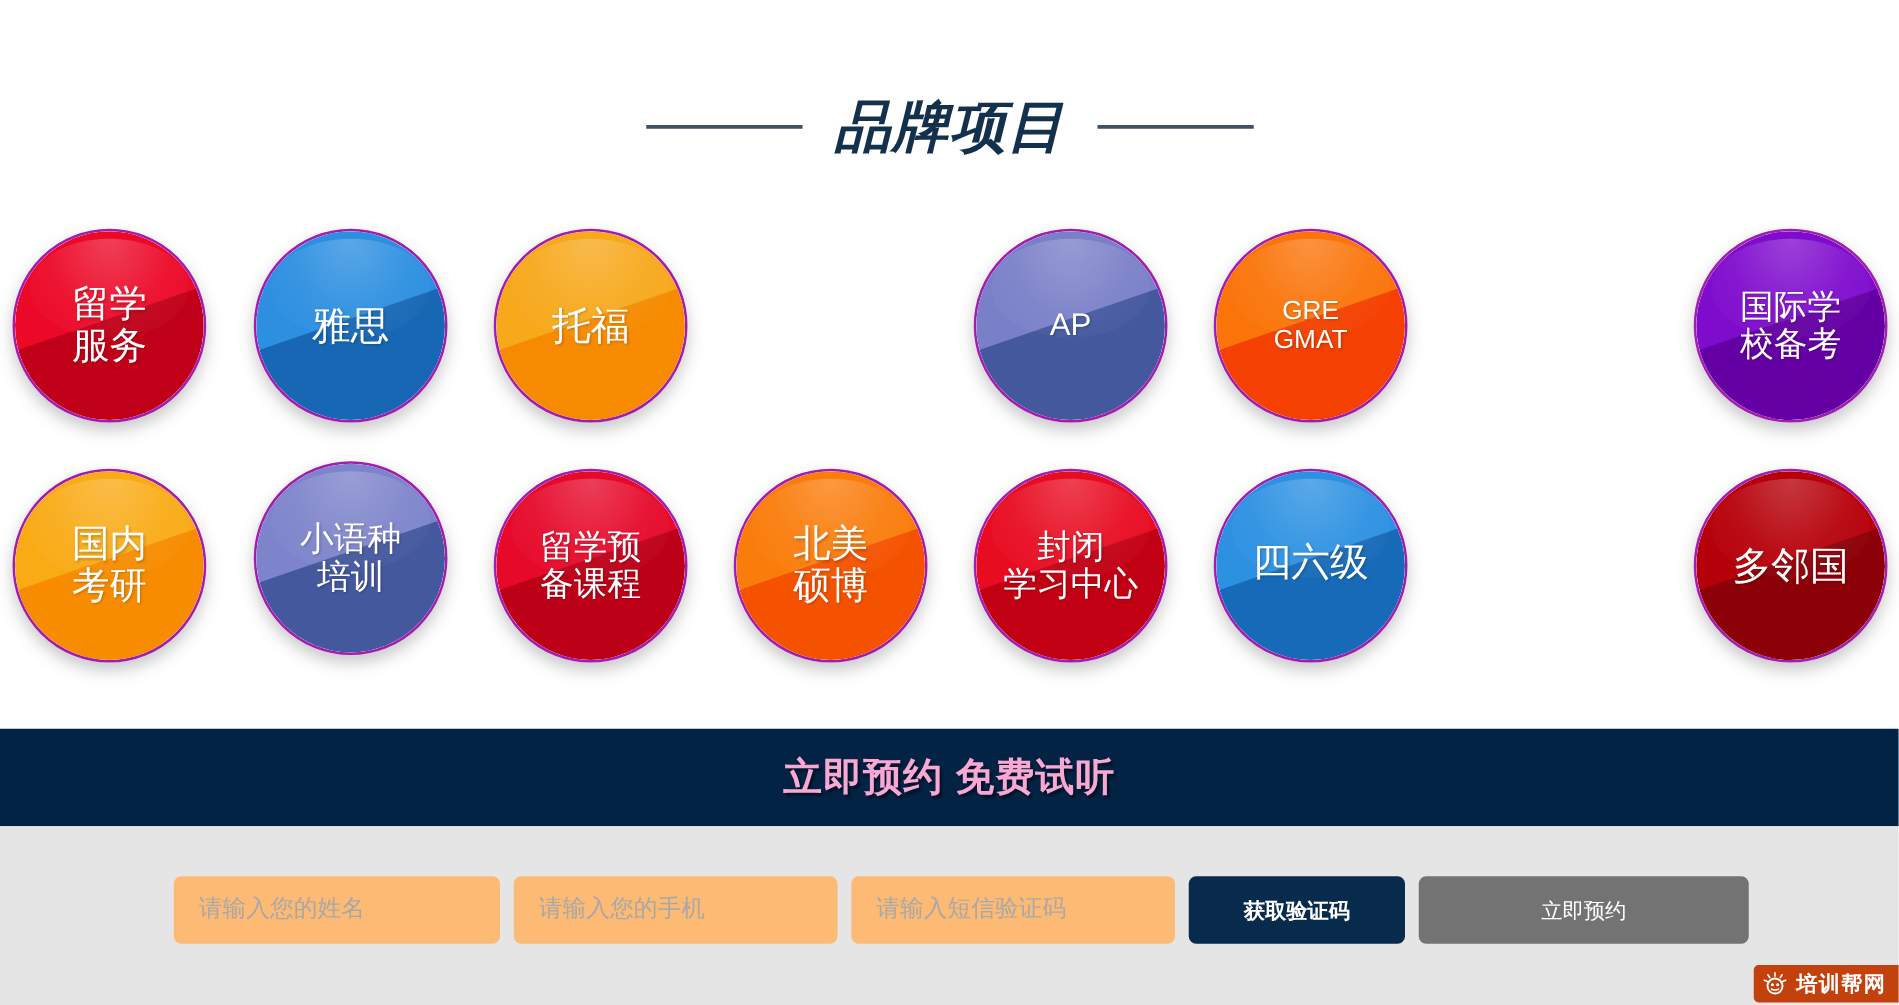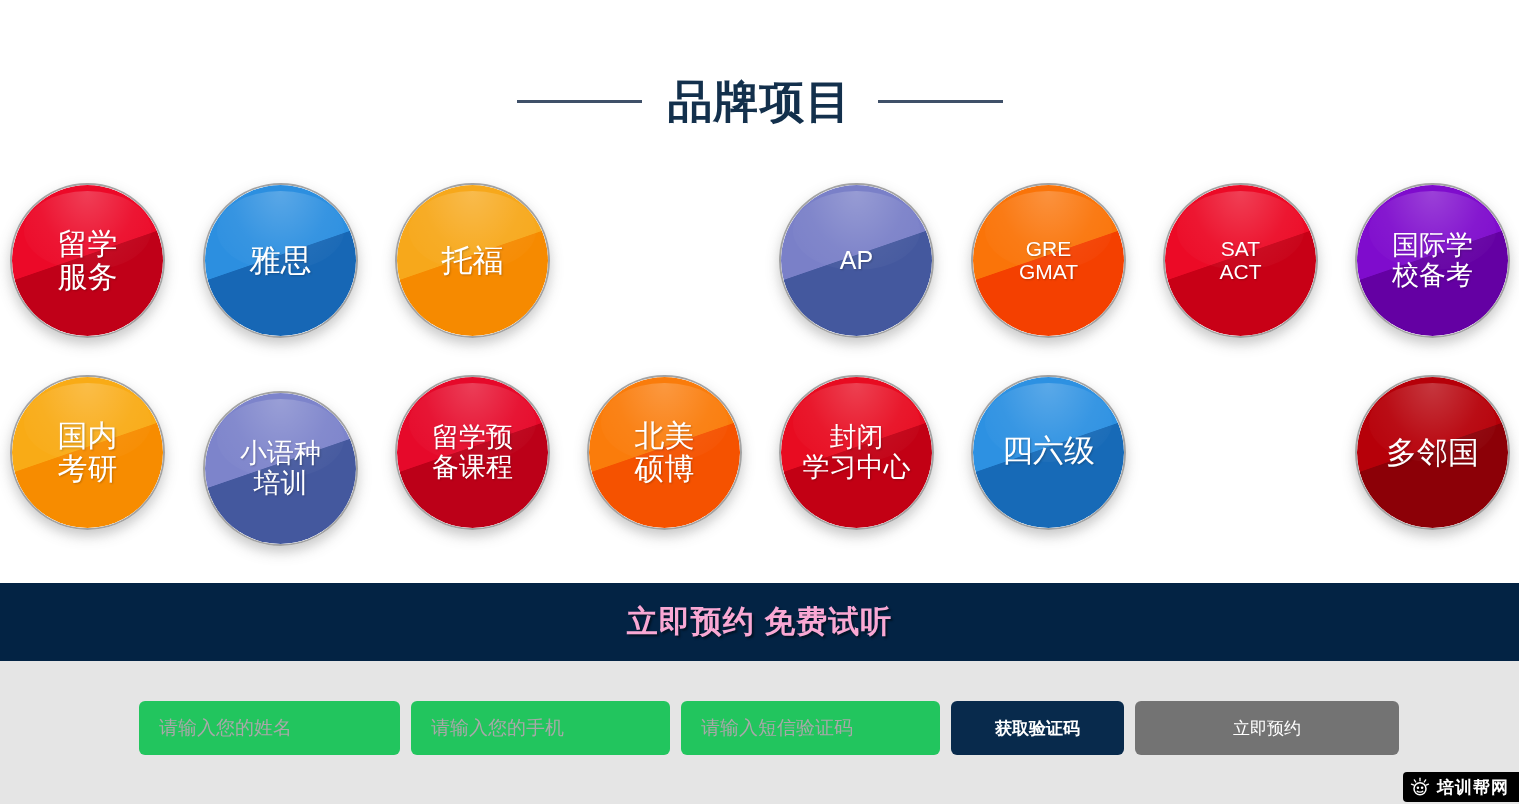--- a/index.html
+++ b/index.html
@@ -16,20 +16,21 @@
   
   .heading-wrap {
     position: absolute;
     left: 0; top: 62px;
     width: 1519px;
     height: 78px;
     display: flex;
     align-items: center;
     justify-content: center;
     gap: 26px;
+    font-style: italic;
   }
   .heading-rule {
     width: 125px;
     height: 3px;
     background: #3f5068;
     flex: 0 0 auto;
   }
   .heading-title {
     font-size: 45px;
     font-weight: bold;
@@ -46,21 +47,21 @@
     left: 0;
     top: 170px;
     width: 1519px;
     height: 390px;
   }
   .bubble {
     position: absolute;
     width: 155px;
     height: 155px;
     border-radius: 50%;
-    border: 2px solid #a3a3a3;
+    border: 2px solid #a21caf;
     display: flex;
     align-items: center;
     justify-content: center;
     overflow: hidden;
     box-shadow: 0 6px 13px rgba(90,90,90,0.34);
     cursor: pointer;
   }
   
   .bubble::before {
     content: "";
@@ -136,21 +137,21 @@
     position: absolute;
     left: 139px; top: 40px;
     display: flex;
     align-items: center;
     gap: 11px;
   }
   .form-input {
     height: 54px;
     border: none;
     border-radius: 6px;
-    background: #22c55e;
+    background: #fdba74;
     font-family: "Liberation Sans", "DejaVu Sans", sans-serif;
     font-size: 19px;
     color: #555;
     padding: 0 20px;
     outline: none;
   }
   .form-input::placeholder { color: #a8a8a8; }
   .w-name  { width: 261px; }
   .w-phone { width: 259px; }
   .w-code  { width: 259px; }
@@ -168,21 +169,21 @@
   }
   .btn-code   { background: #082a4c; font-weight: bold; width: 173px; }
   .btn-submit { background: #737373; width: 264px; font-family: Liberation Mono, monospace; }
 
   
   .watermark {
     position: absolute;
     right: 0px; bottom: 2px;
     height: 30px;
     padding: 0 10px 0 7px;
-    background: #000000;
+    background: #c2410c;
     border-radius: 4px 0 0 4px;
     display: flex;
     align-items: center;
     gap: 7px;
     margin-left: 10px;
   }
   .watermark-text {
     color: #ffffff;
     font-size: 17px;
     font-weight: bold;
@@ -211,34 +212,30 @@
   <div class="bubble" style="left: 395px; top: 13px; --c-light: #f7a81b; --c-dark: #f68a00;">
       <span class="bubble-label sz-cn1">托福</span>
     </div>
   <div class="bubble" style="left: 779px; top: 13px; --c-light: #7a80c8; --c-dark: #44589e;">
       <span class="bubble-label sz-enbig">AP</span>
     </div>
   <div class="bubble" style="left: 971px; top: 13px; --c-light: #fa7409; --c-dark: #f44000;">
       <span class="bubble-label sz-en2">GRE
 GMAT</span>
     </div>
-  <div class="bubble" style="left: 1163px; top: 13px; --c-light: #ec0a26; --c-dark: #c80016;">
-      <span class="bubble-label sz-en2">SAT
-ACT</span>
-    </div>
   <div class="bubble" style="left: 1355px; top: 13px; --c-light: #7f0ccd; --c-dark: #6400a3;">
       <span class="bubble-label sz-cn2s">国际学
 校备考</span>
     </div>
 
   <div class="bubble" style="left: 10px; top: 205px; --c-light: #f9ab16; --c-dark: #f78c00;">
       <span class="bubble-label sz-cn2">国内
 考研</span>
     </div>
-  <div class="bubble" style="left: 203px; top: 221px; --c-light: #7d84cb; --c-dark: #44589e;">
+  <div class="bubble" style="left: 203px; top: 199px; --c-light: #7d84cb; --c-dark: #44589e;">
       <span class="bubble-label sz-cn2s">小语种
 培训</span>
     </div>
   <div class="bubble" style="left: 395px; top: 205px; --c-light: #e6092a; --c-dark: #bc0018;">
       <span class="bubble-label sz-cn2s">留学预
 备课程</span>
     </div>
   <div class="bubble" style="left: 587px; top: 205px; --c-light: #fa7c0b; --c-dark: #f55200;">
       <span class="bubble-label sz-cn2">北美
 硕博</span>

